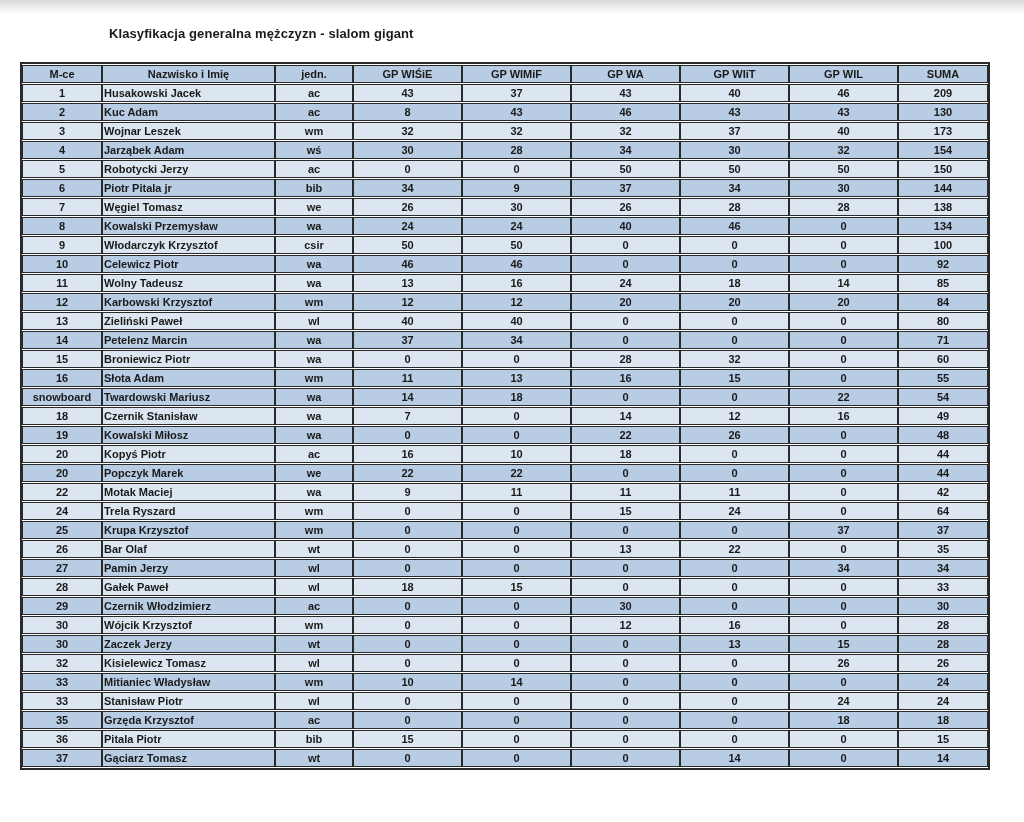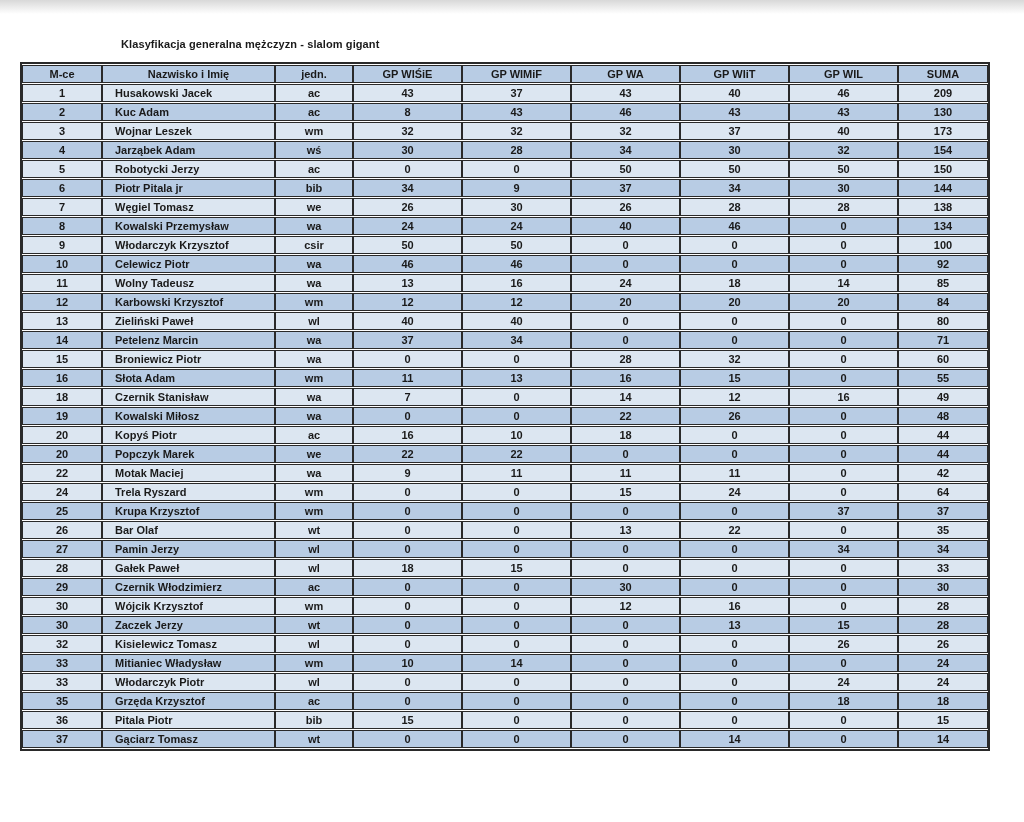--- a/index.html
+++ b/index.html
@@ -18,22 +18,22 @@
   .top-shade {
     position: absolute;
     top: 0; left: 0; right: 0;
     height: 14px;
     background: linear-gradient(#d8d8d8, #ffffff);
   }
   .title {
     position: absolute;
     left: 105px;
     top: 22px;
-    margin: 16px;
-    font-size: 11px;
+    margin: 4px;
+    font-size: 13px;
     font-weight: bold;
     color: #1a1a1a;
     letter-spacing: 0.1px;
   }
   table.results {
     position: absolute;
     left: 20px;
     top: 62px;
     width: 907px;
     table-layout: fixed;
@@ -58,21 +58,21 @@
     font-size: 11px;
     font-weight: bold;
     color: #1a1a1a;
     text-align: center;
     line-height: 16px;
     white-space: nowrap;
     overflow: hidden;
   }
   td.name {
     text-align: left;
-    padding-left: 12px;
+    padding-left: 1px;
   }
   tr.light td { background: #dce6f1; }
   tr.dark td  { background: #b8cce4; }
   thead th    { background: #b8cce4; }
 </style>
 </head>
 <body>
 
 <div class="page">
   <div class="top-shade"></div>
@@ -272,20 +272,31 @@
           <td>16</td>
           <td class="name">Słota Adam</td>
           <td>wm</td>
           <td>11</td>
           <td>13</td>
           <td>16</td>
           <td>15</td>
           <td>0</td>
           <td>55</td>
         </tr>
+        <tr class="dark">
+          <td>snowboard</td>
+          <td class="name">Twardowski Mariusz</td>
+          <td>wa</td>
+          <td>14</td>
+          <td>18</td>
+          <td>0</td>
+          <td>0</td>
+          <td>22</td>
+          <td>54</td>
+        </tr>
         <tr class="light">
           <td>18</td>
           <td class="name">Czernik Stanisław</td>
           <td>wa</td>
           <td>7</td>
           <td>0</td>
           <td>14</td>
           <td>12</td>
           <td>16</td>
           <td>49</td>
@@ -439,21 +450,21 @@
           <td>wm</td>
           <td>10</td>
           <td>14</td>
           <td>0</td>
           <td>0</td>
           <td>0</td>
           <td>24</td>
         </tr>
         <tr class="light">
           <td>33</td>
-          <td class="name">Włodarczyk Piotr</td>
+          <td class="name">Stanisław Piotr</td>
           <td>wl</td>
           <td>0</td>
           <td>0</td>
           <td>0</td>
           <td>0</td>
           <td>24</td>
           <td>24</td>
         </tr>
         <tr class="dark">
           <td>35</td>

